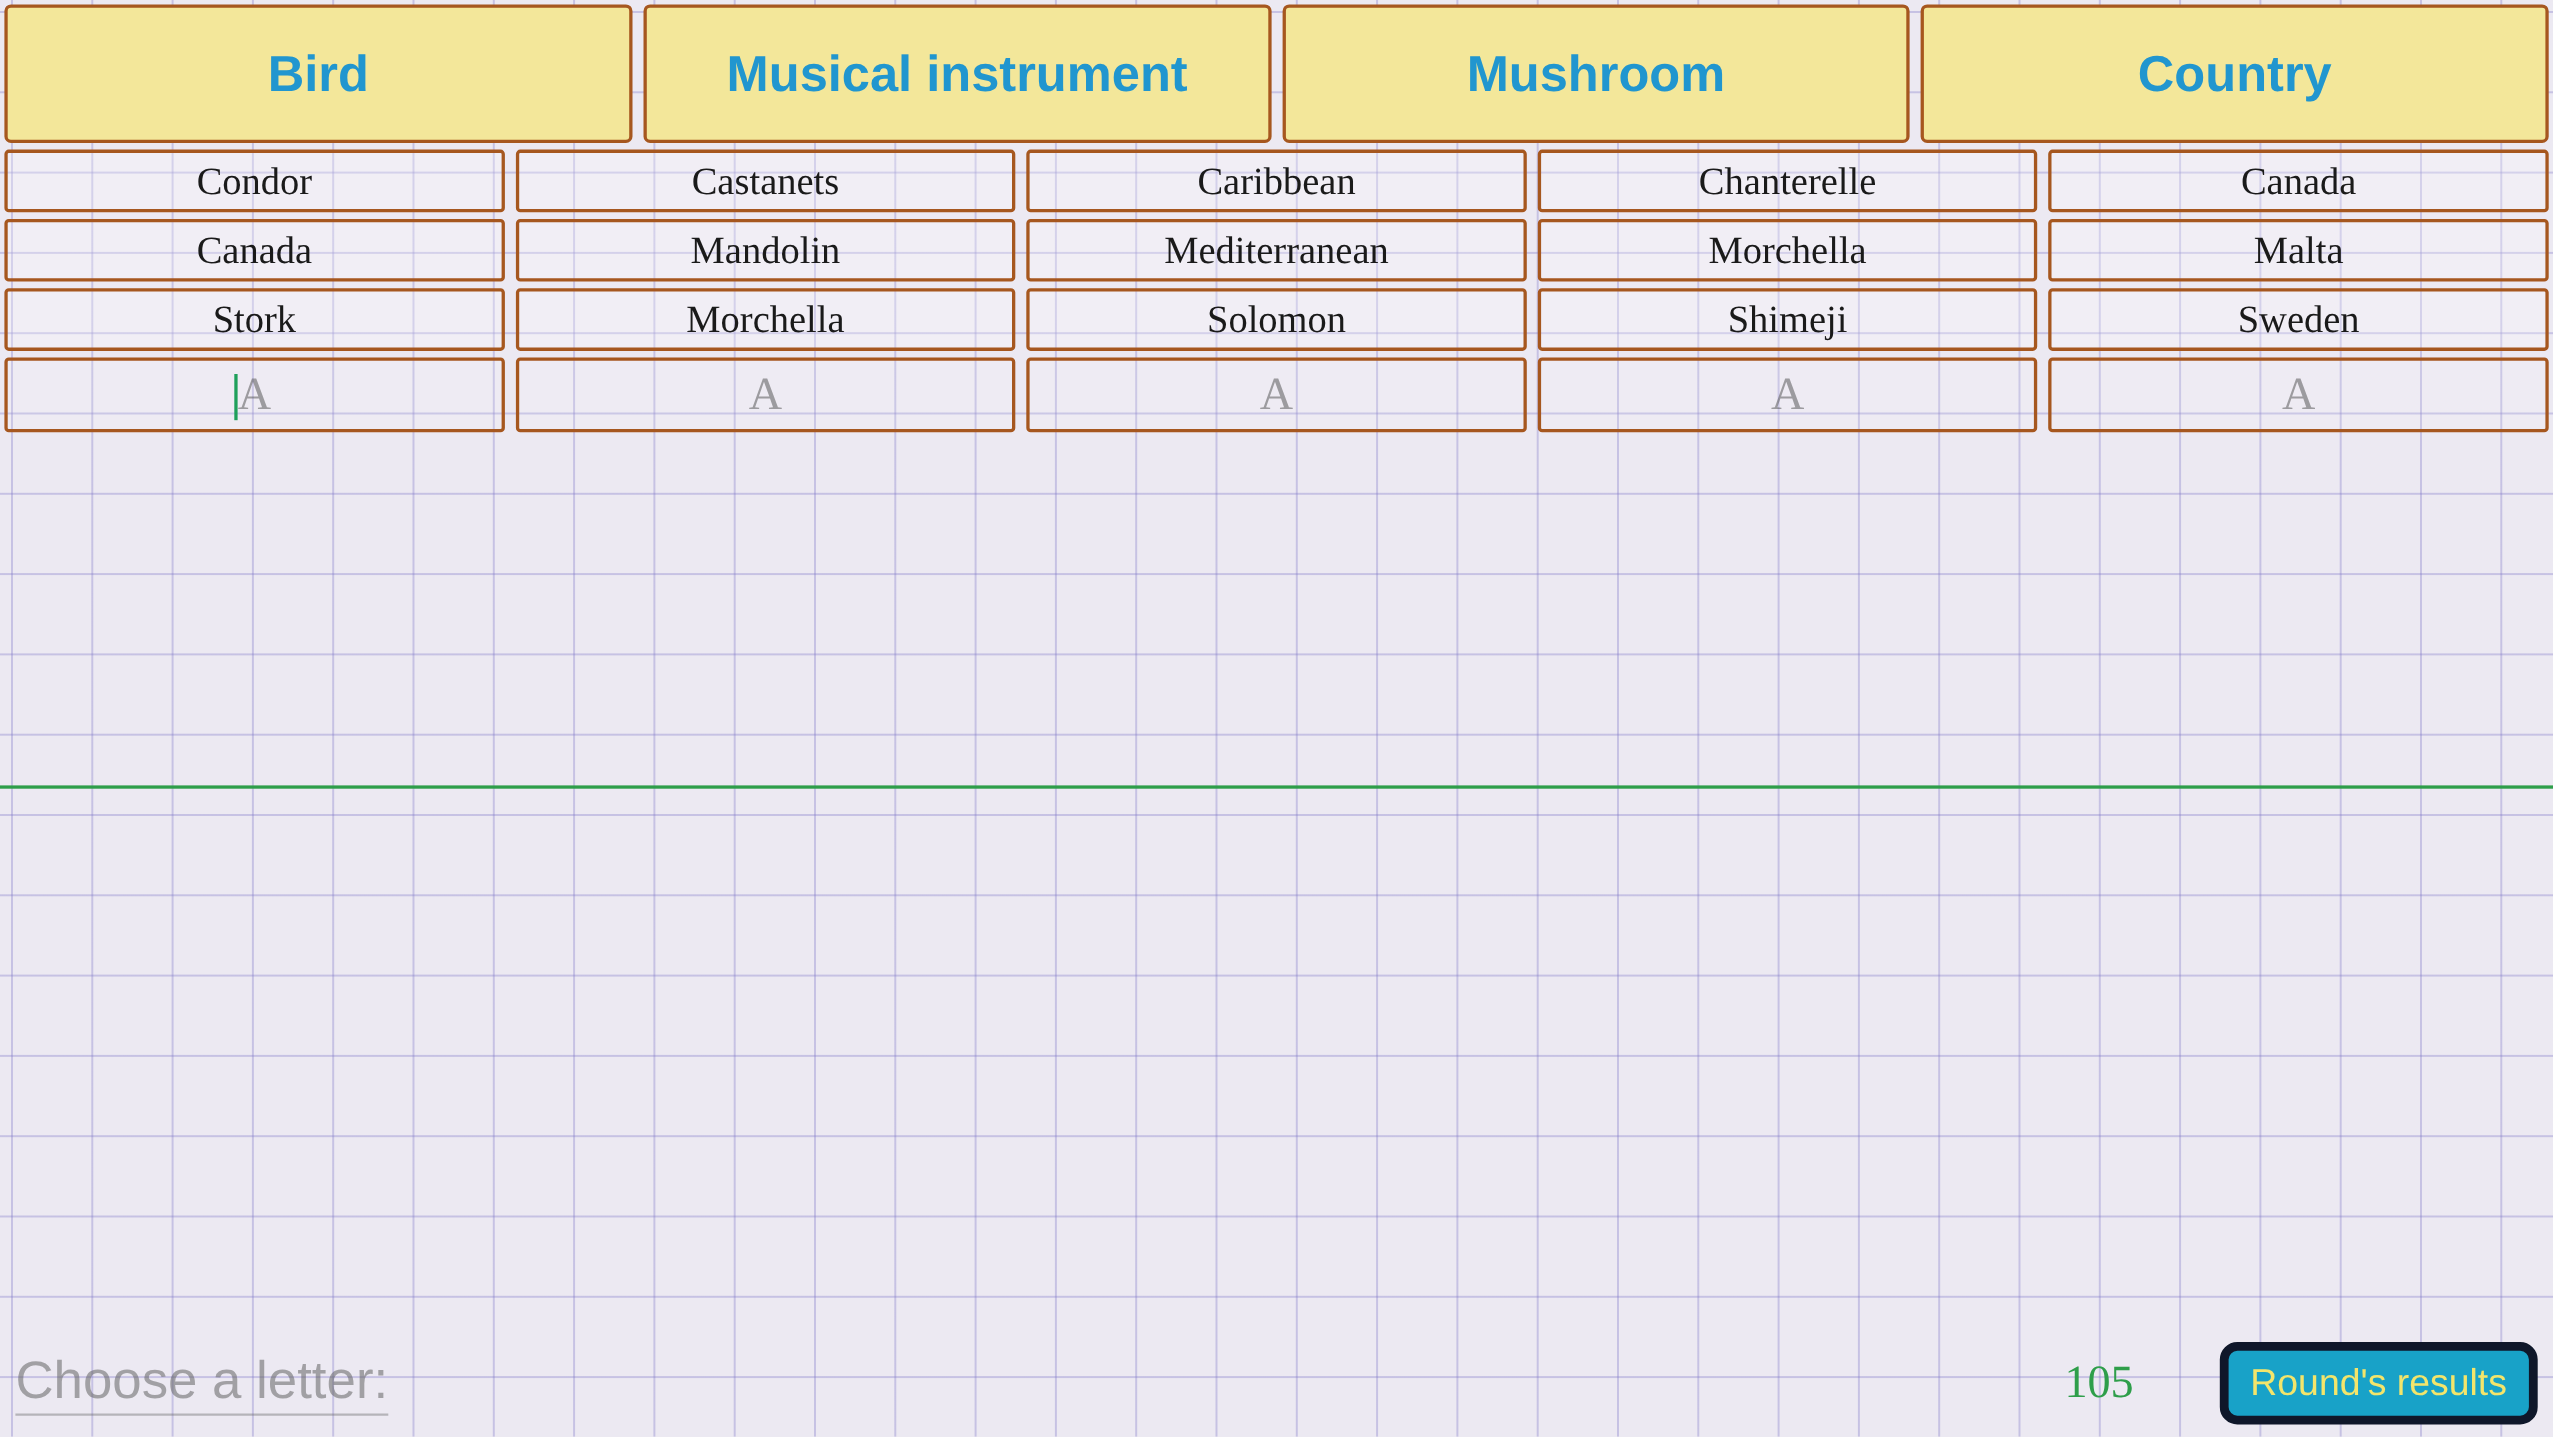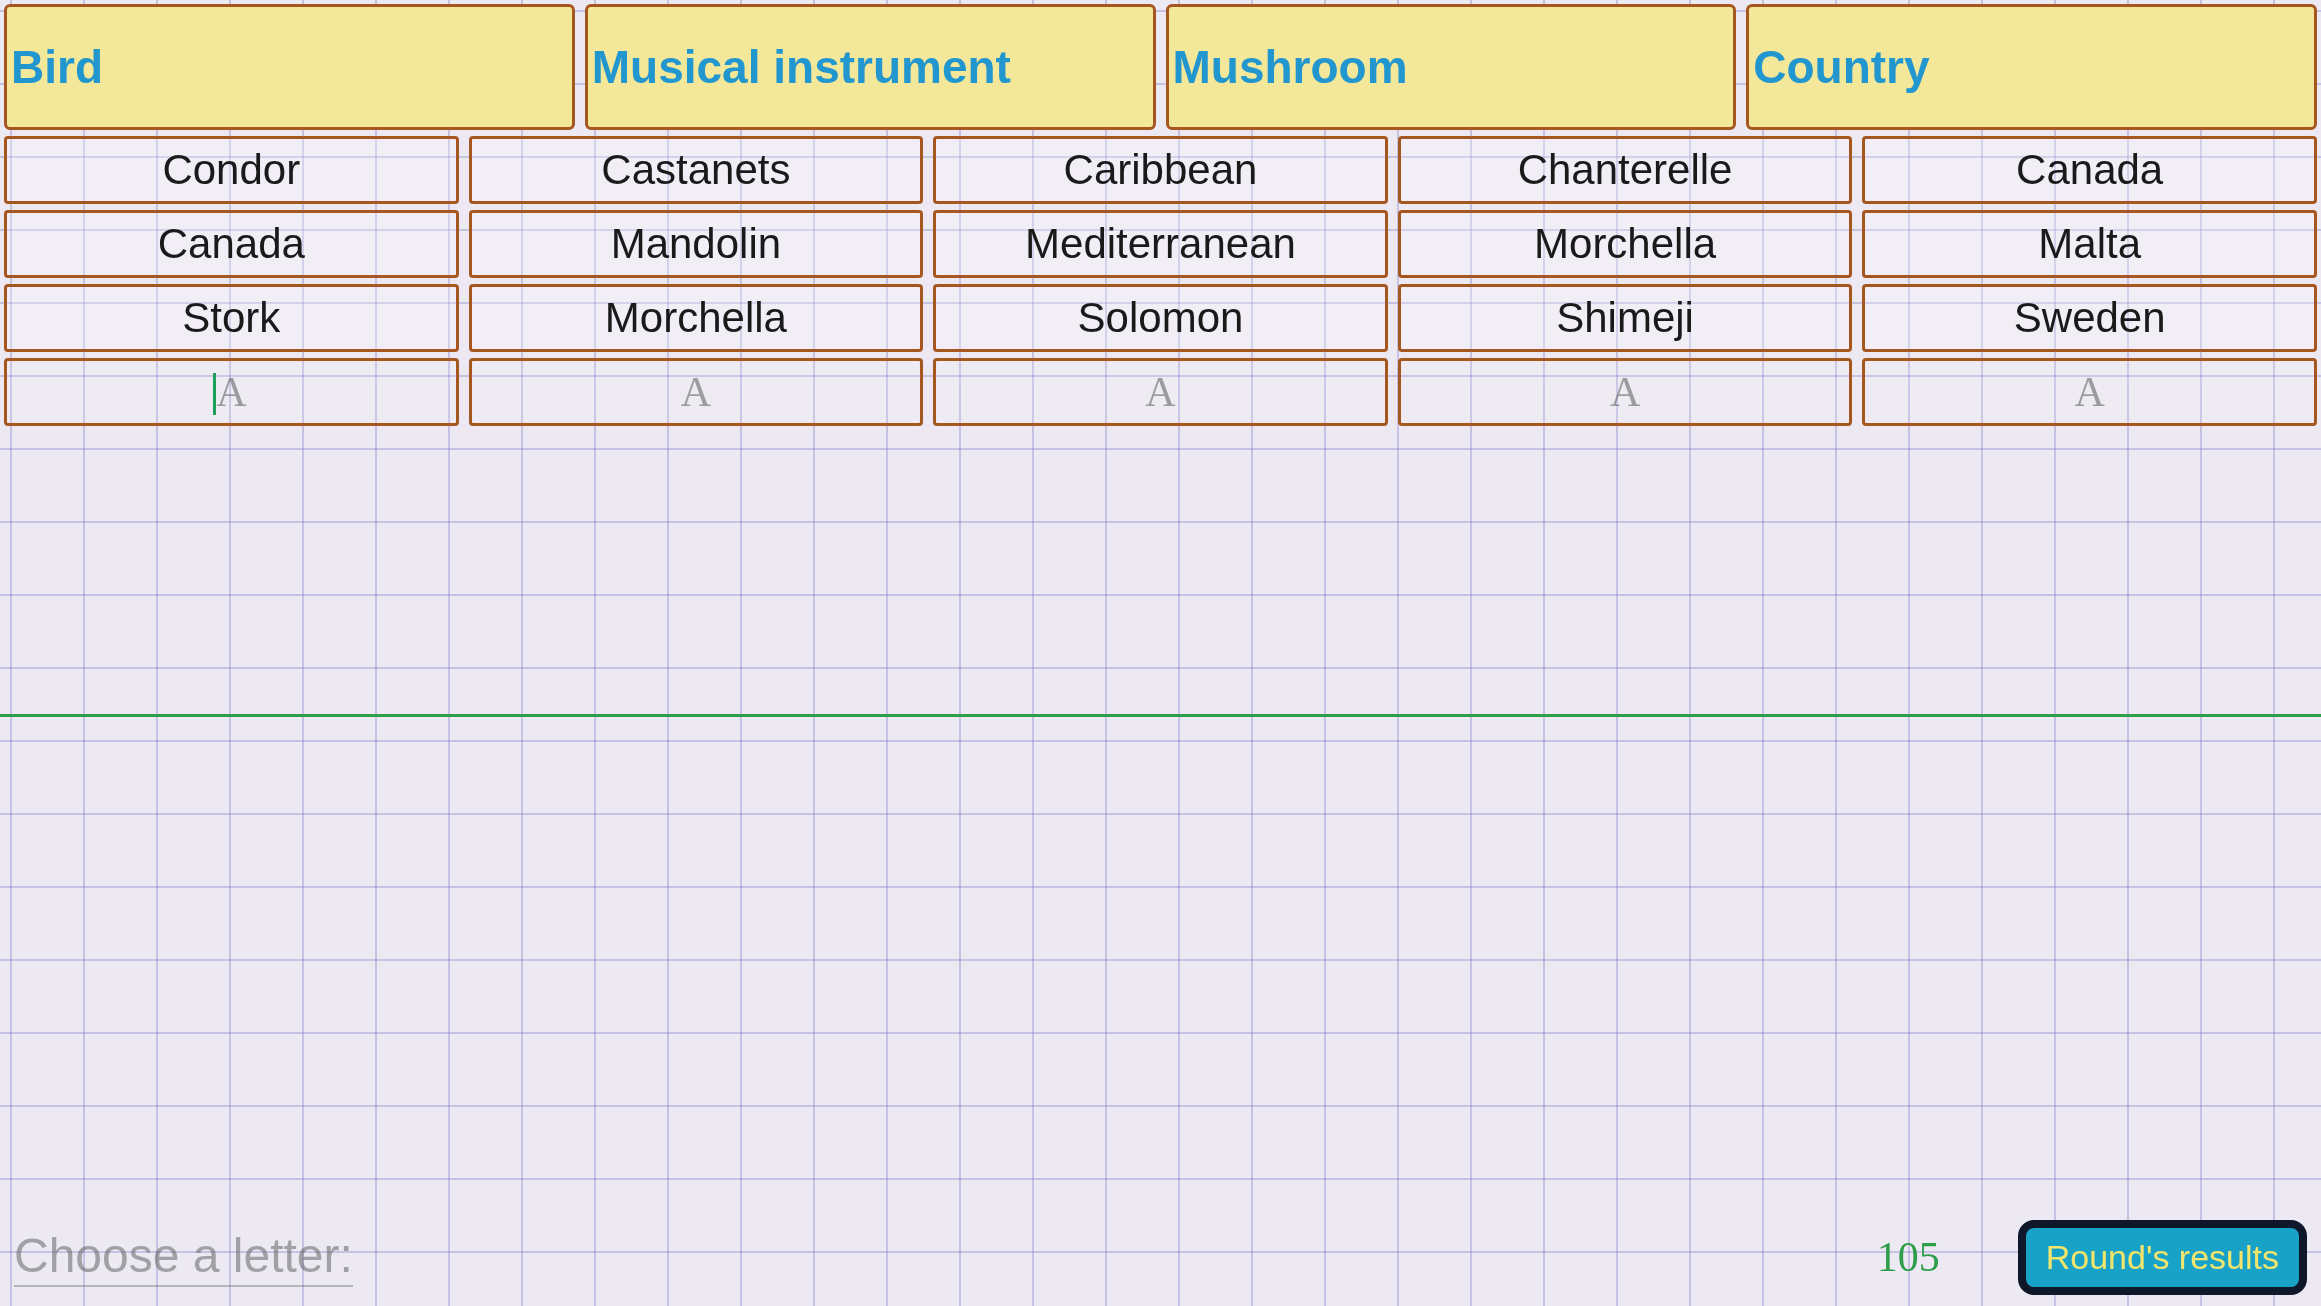--- a/index.html
+++ b/index.html
@@ -26,43 +26,44 @@
     margin-bottom: 6px;
   }
 
   .header-cell {
     flex: 1;
     background: #f3e79a;
     border: 3px solid #a6571f;
     border-radius: 6px;
     display: flex;
     align-items: center;
+    justify-content: center;
     height: 126px;
     color: #2196cf;
     font-size: 46px;
     font-weight: 700;
     text-align: center;
     line-height: 1.05;
     padding: 4px;
     font-family: "Comic Sans MS", "Segoe UI", sans-serif;
   }
 
   .data-cell {
     flex: 1;
     background: rgba(255,255,255,0.25);
     border: 3px solid #a6571f;
     border-radius: 4px;
     display: flex;
     align-items: center;
     justify-content: center;
-    height: 68px;
+    height: 57px;
     color: #1a1a1a;
-    font-size: 42px;
+    font-size: 35px;
     font-weight: 400;
-    font-family: Liberation Sans, sans-serif;
+    font-family: Liberation Serif, serif;
   }
 
   .input-cell {
     flex: 1;
     background: rgba(255,255,255,0.1);
     border: 3px solid #a6571f;
     border-radius: 4px;
     display: flex;
     align-items: center;
     justify-content: center;

